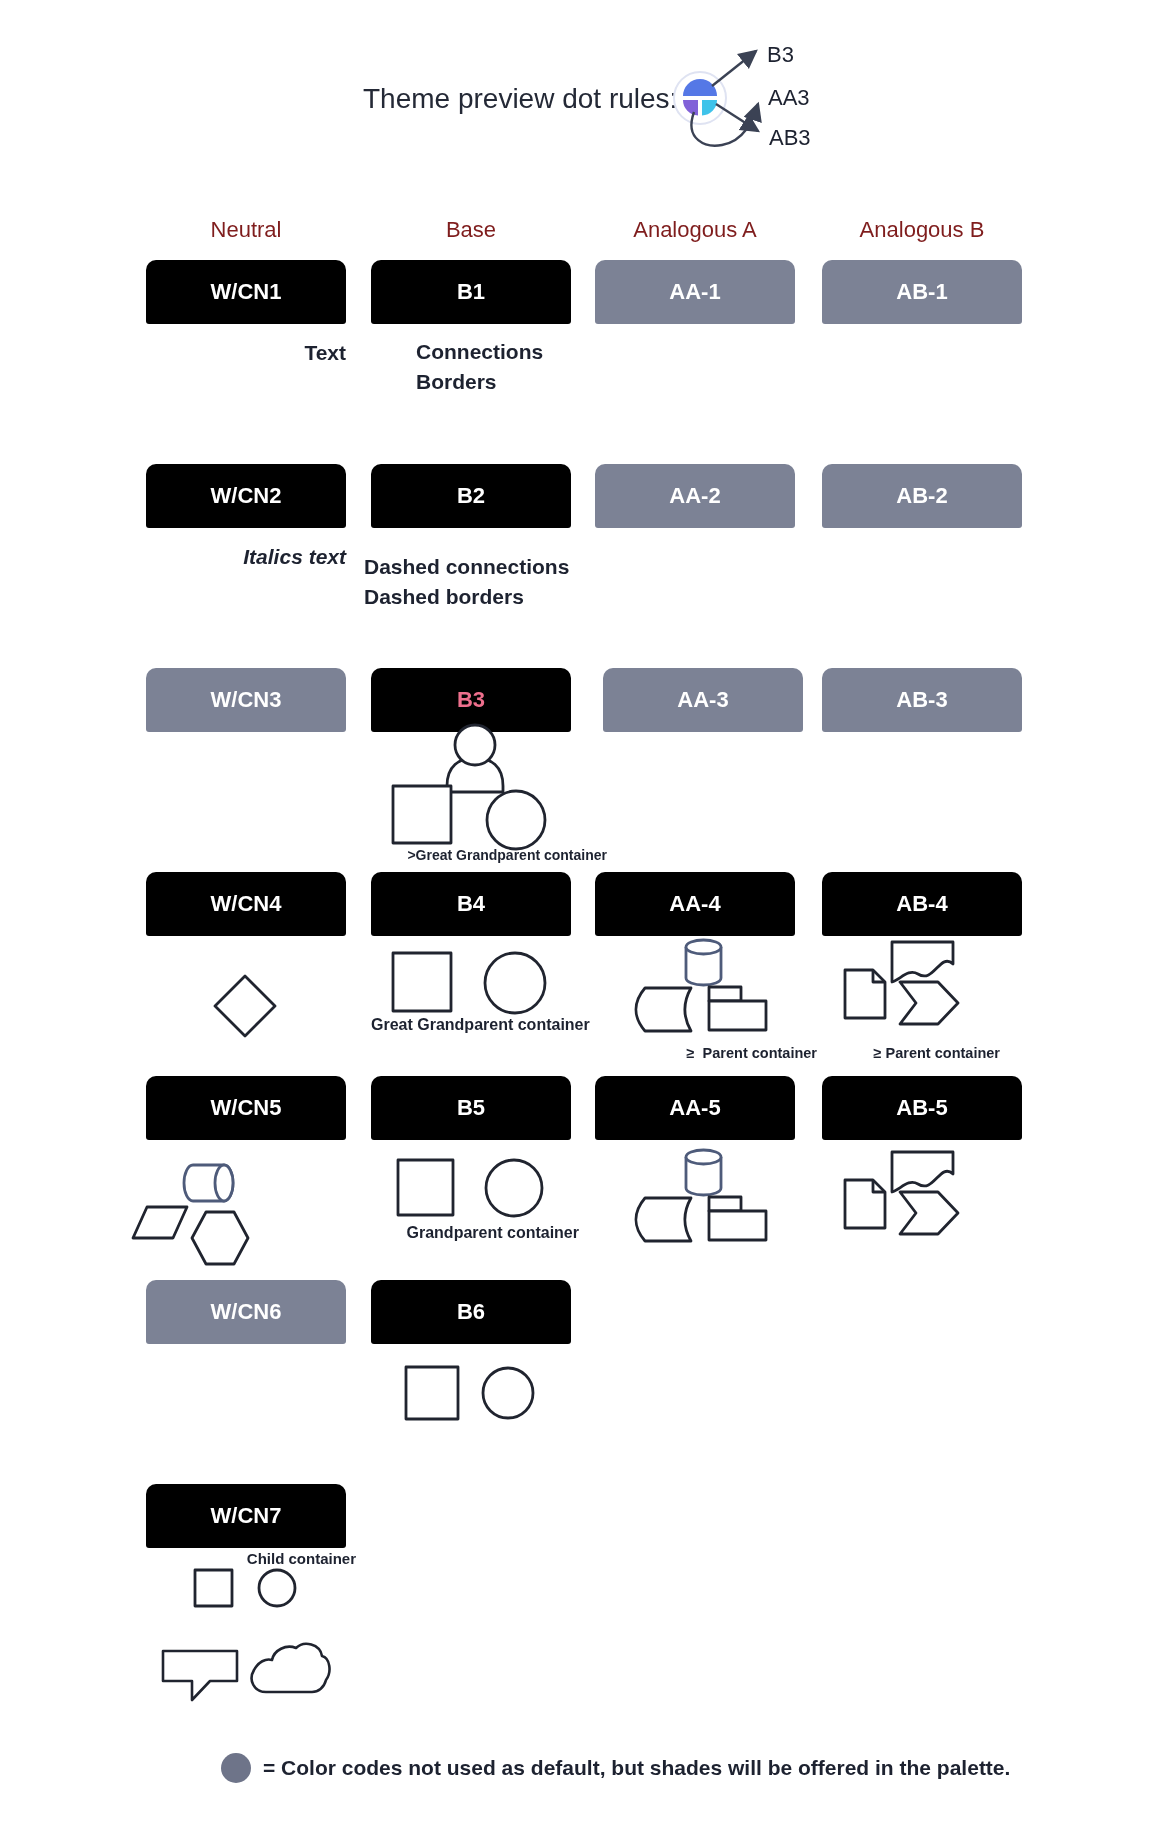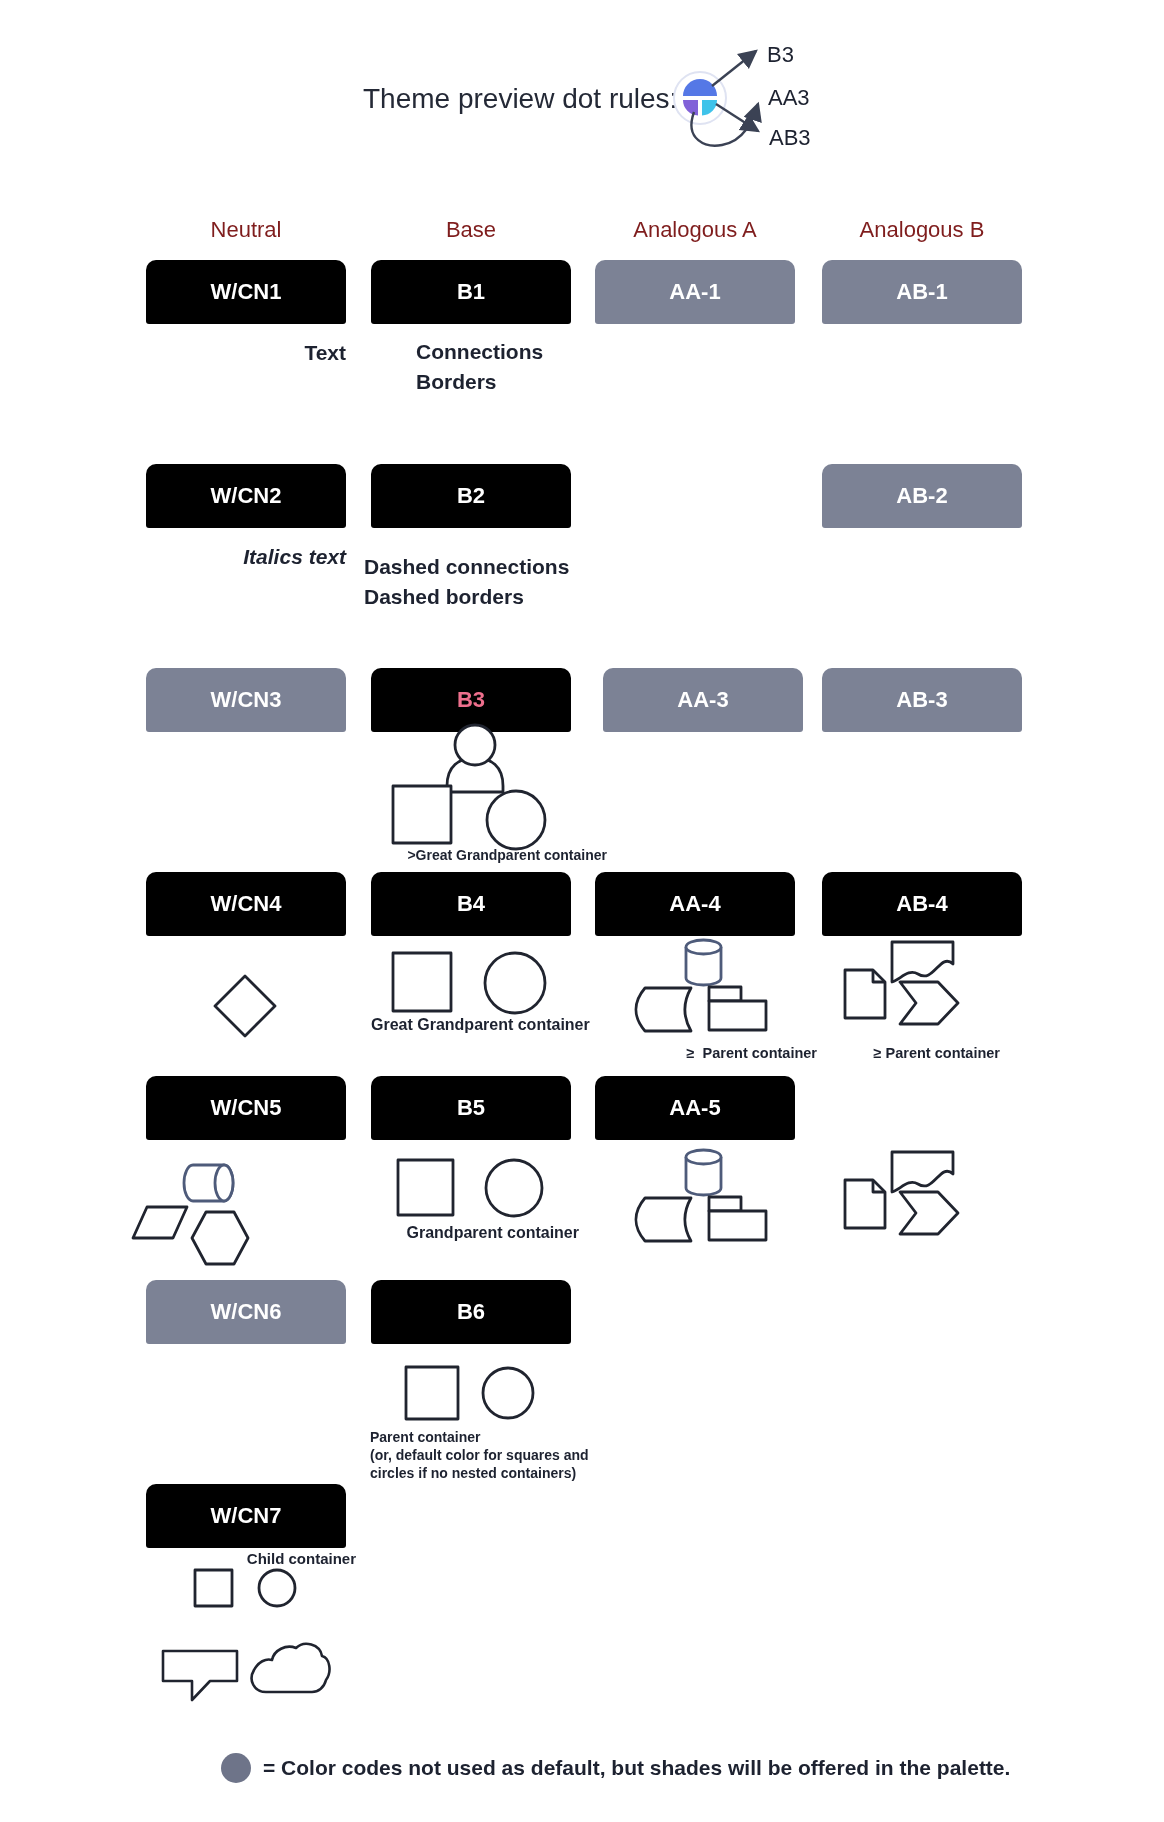--- a/index.html
+++ b/index.html
@@ -54,20 +54,23 @@
     </div>
   <div class="cap big center" style="left:146px;top:338px;width:200px;">Text</div>
   <div class="cap big" style="left:416px;top:337px;"><div>Connections</div><div>Borders</div></div>
 
   <div class="sw dark" style="left:146px;top:464px;">
       <span>W/CN2</span>
     </div>
   <div class="sw dark" style="left:371px;top:464px;">
       <span>B2</span>
     </div>
+  <div class="sw gray" style="left:595px;top:464px;">
+      <span>AA-2</span>
+    </div>
   <div class="sw gray" style="left:822px;top:464px;">
       <span>AB-2</span>
     </div>
   <div class="cap big italic center" style="left:146px;top:542px;width:200px;">Italics text</div>
   <div class="cap big" style="left:364px;top:552px;"><div>Dashed connections</div><div>Dashed borders</div></div>
 
   <div class="sw gray" style="left:146px;top:668px;">
       <span>W/CN3</span>
     </div>
   <div class="sw dark" style="left:371px;top:668px;">
@@ -99,29 +102,31 @@
 
   <div class="sw dark" style="left:146px;top:1076px;">
       <span>W/CN5</span>
     </div>
   <div class="sw dark" style="left:371px;top:1076px;">
       <span>B5</span>
     </div>
   <div class="sw dark" style="left:595px;top:1076px;">
       <span>AA-5</span>
     </div>
+  <div class="sw dark" style="left:822px;top:1076px;">
+      <span>AB-5</span>
+    </div>
   <div class="cap med center" style="left:371px;top:1224px;width:208px;">Grandparent container</div>
 
   <div class="sw gray" style="left:146px;top:1280px;">
       <span>W/CN6</span>
     </div>
   <div class="sw dark" style="left:371px;top:1280px;">
       <span>B6</span>
     </div>
-  <div class="cap small" style="left:370px;top:1428px;"><div>Parent container</div><div>(or, default color for squares and</div><div>circles if no nested containers)</div></div>
 
   <div class="sw dark" style="left:146px;top:1484px;">
       <span>W/CN7</span>
     </div>
   <div class="cap center" style="left:146px;top:1550px;width:210px;font-size:15px;">Child container</div>
 
   <div class="legend-dot"></div>
   <div class="legend-text">= Color codes not used as default, but shades will be offered in the palette.</div>
 
   <svg class="overlay" width="1164" height="1822" viewBox="0 0 1164 1822">

